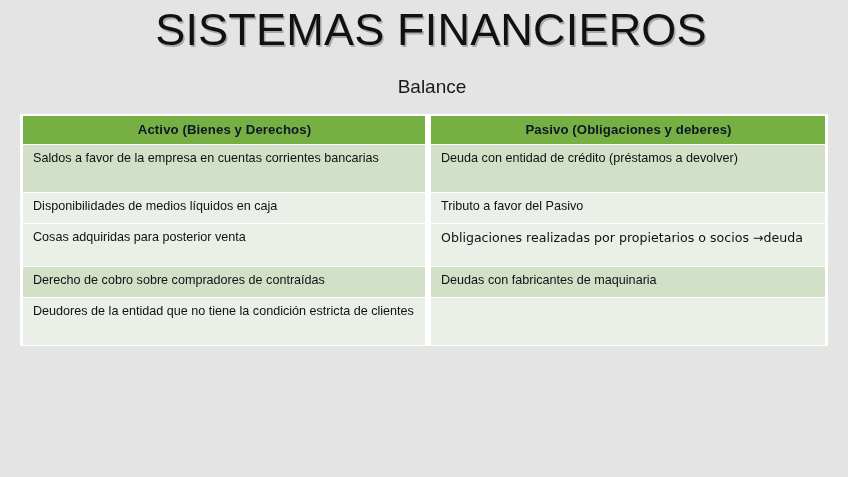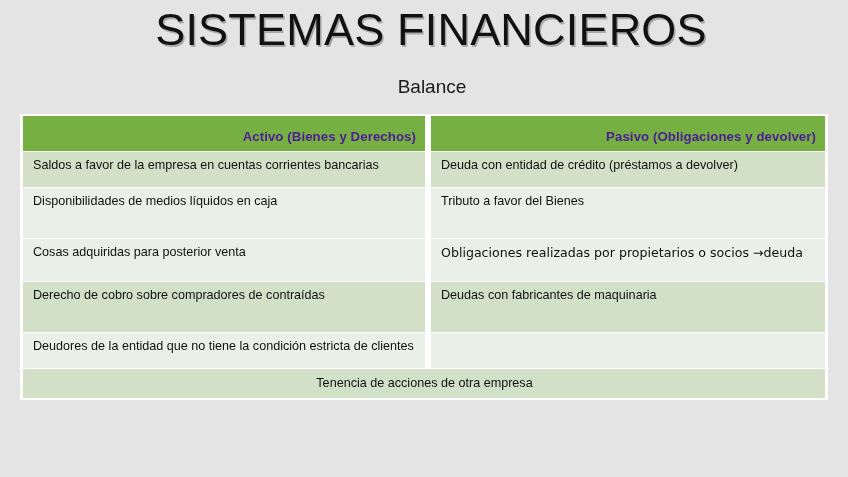--- a/index.html
+++ b/index.html
@@ -60,34 +60,34 @@
     font-size: 12.6px;
     line-height: 17.5px;
     color: #111111;
     border-left: 3px solid #ffffff;
     border-right: 3px solid #ffffff;
     border-bottom: 1px solid #ffffff;
     box-sizing: border-box;
   }
   .hdr-row th {
     background: #76b043;
-    color: #4c1d95;
+    color: #0f172a;
     font-weight: bold;
     font-size: 13.2px;
-    text-align: right;
+    text-align: center;
     height: 28px;
-    padding-top: 12px;
+    padding-top: 5px;
     border-top: 2px solid #ffffff;
     border-bottom: 1px solid #ffffff;
     letter-spacing: 0.1px;
   }
   .band-dark td { background: #d2e0c8; }
   .band-light td { background: #eaefe7; }
-  .r-tall td { height: 36px; margin-top: 21px; }
-  .r-std td  { height: 51px; }
+  .r-tall td { height: 48px; margin-top: 21px; }
+  .r-std td  { height: 31px; }
   .r-mid td  { height: 43px; }
   .merged-row td {
     background: #d2e0c8;
     text-align: center;
     height: 31px;
     padding-top: 6px;
     border-bottom: 2px solid #ffffff;
   }
   .col-a { width: 408px; }
   .col-p { width: 400px; }
@@ -103,43 +103,40 @@
   <div class="slide-subtitle">Balance</div>
 
   <table class="balance-table">
     <colgroup>
       <col class="col-a">
       <col class="col-p">
     </colgroup>
     <thead>
       <tr class="hdr-row">
         <th>Activo (Bienes y Derechos)</th>
-        <th>Pasivo (Obligaciones y devolver)</th>
+        <th>Pasivo (Obligaciones y deberes)</th>
       </tr>
     </thead>
     <tbody>
       <tr class="band-dark r-tall">
         <td>Saldos a favor de la empresa en cuentas corrientes bancarias</td>
         <td>Deuda con entidad de crédito (préstamos a devolver)</td>
       </tr>
       <tr class="band-light r-std">
         <td>Disponibilidades de medios líquidos en caja</td>
-        <td>Tributo a favor del Bienes</td>
+        <td>Tributo a favor del Pasivo</td>
       </tr>
       <tr class="band-light r-mid">
         <td>Cosas adquiridas para posterior venta</td>
         <td class="arrow-glyph">Obligaciones realizadas por propietarios o socios →deuda</td>
       </tr>
       <tr class="band-dark r-std">
         <td>Derecho de cobro sobre compradores de contraídas</td>
         <td>Deudas con fabricantes de maquinaria</td>
       </tr>
       <tr class="band-light r-tall">
         <td>Deudores de la entidad que no tiene la condición estricta de clientes</td>
         <td></td>
       </tr>
-      <tr class="merged-row">
-        <td colspan="2">Tenencia de acciones de otra empresa</td>
-      </tr>
     </tbody>
   </table>
 
 </div>
 
 </body></html>

